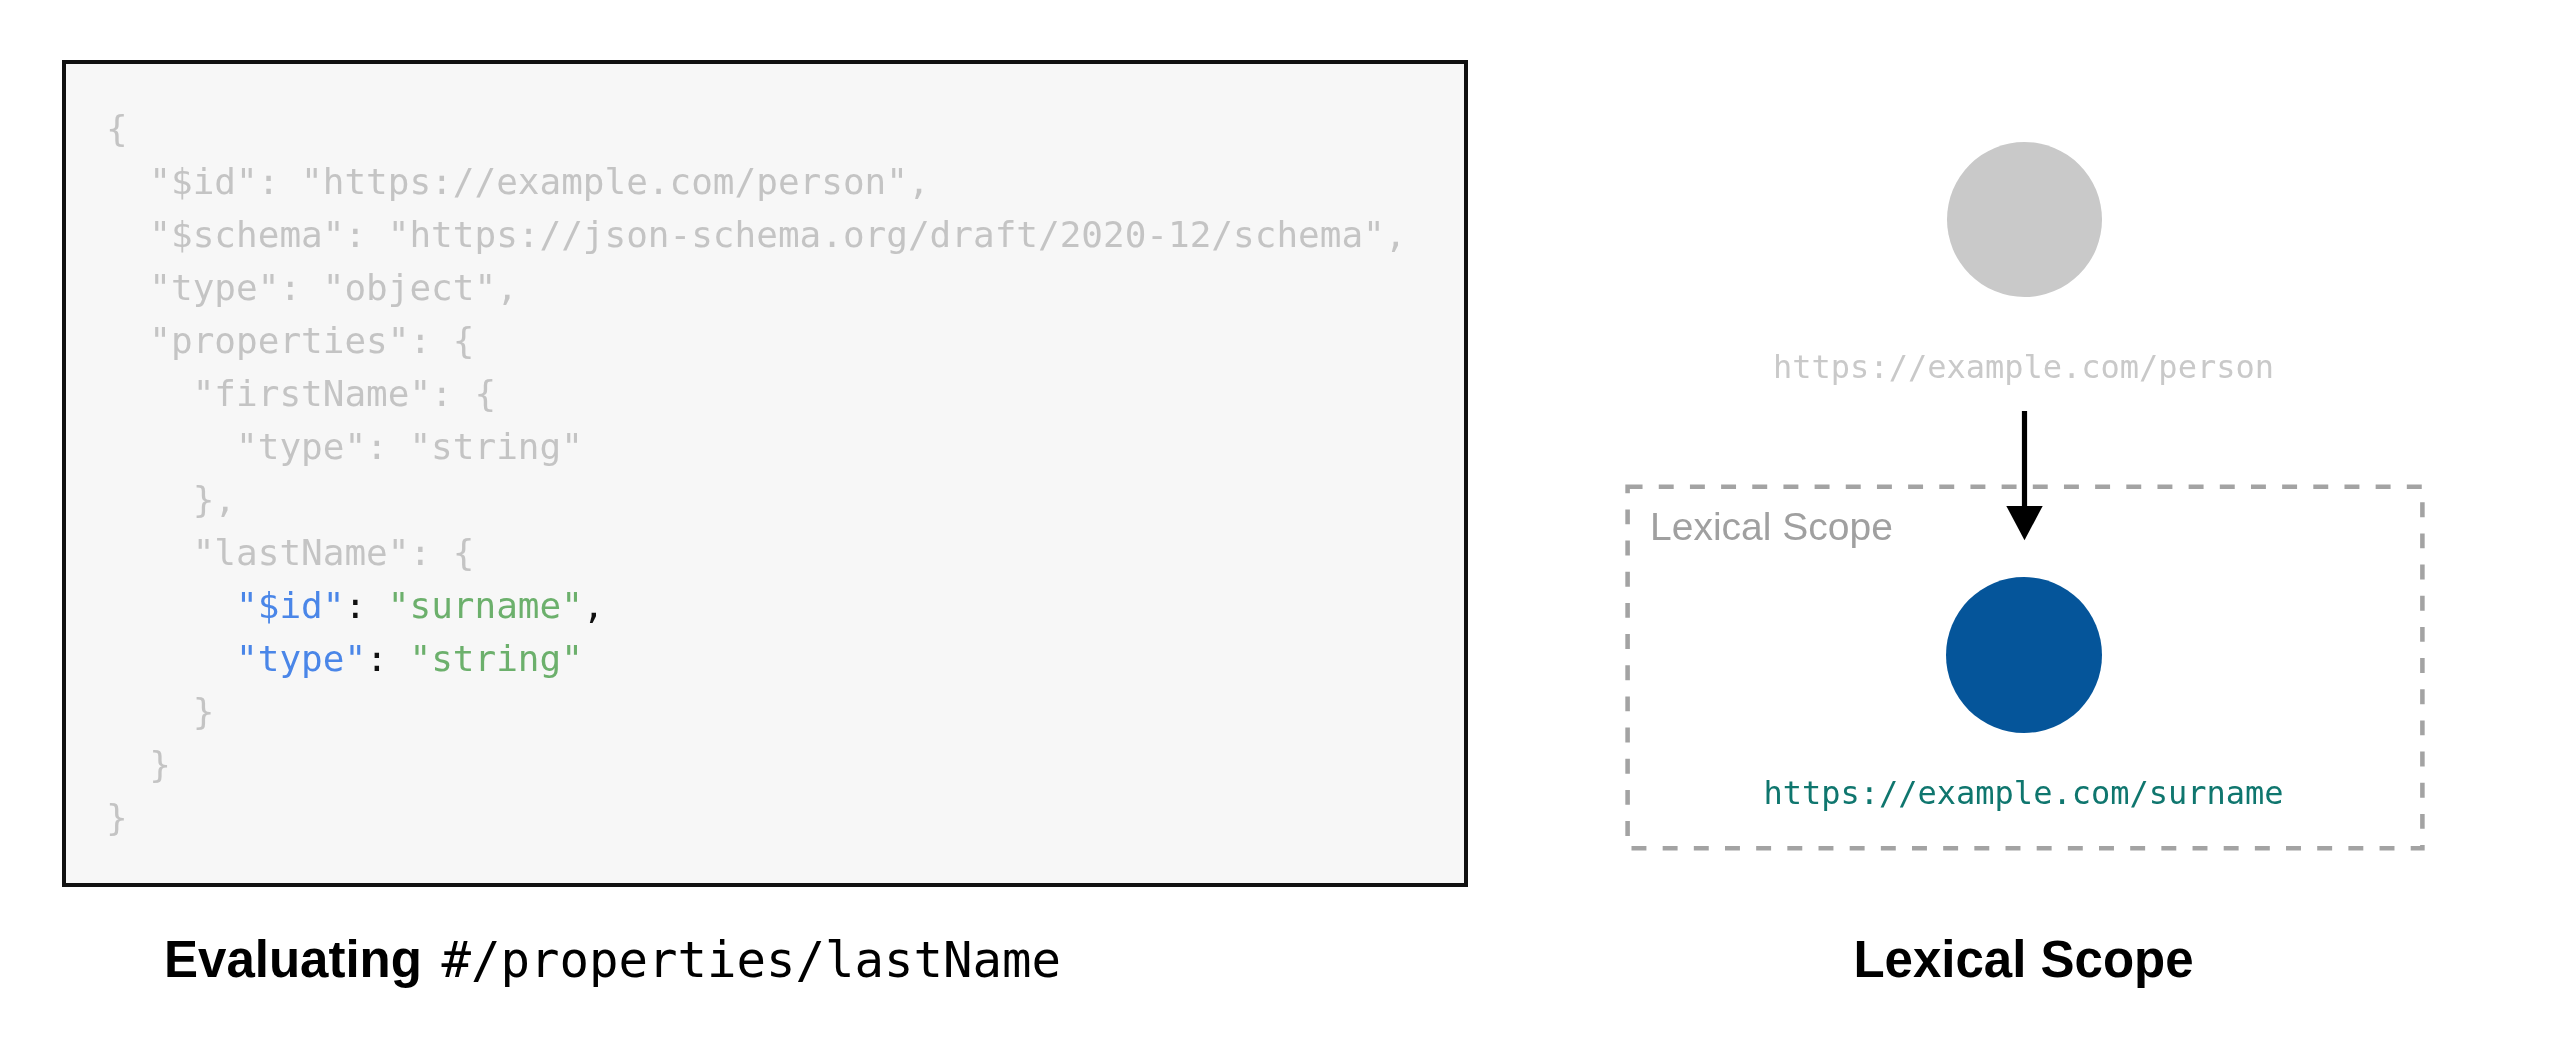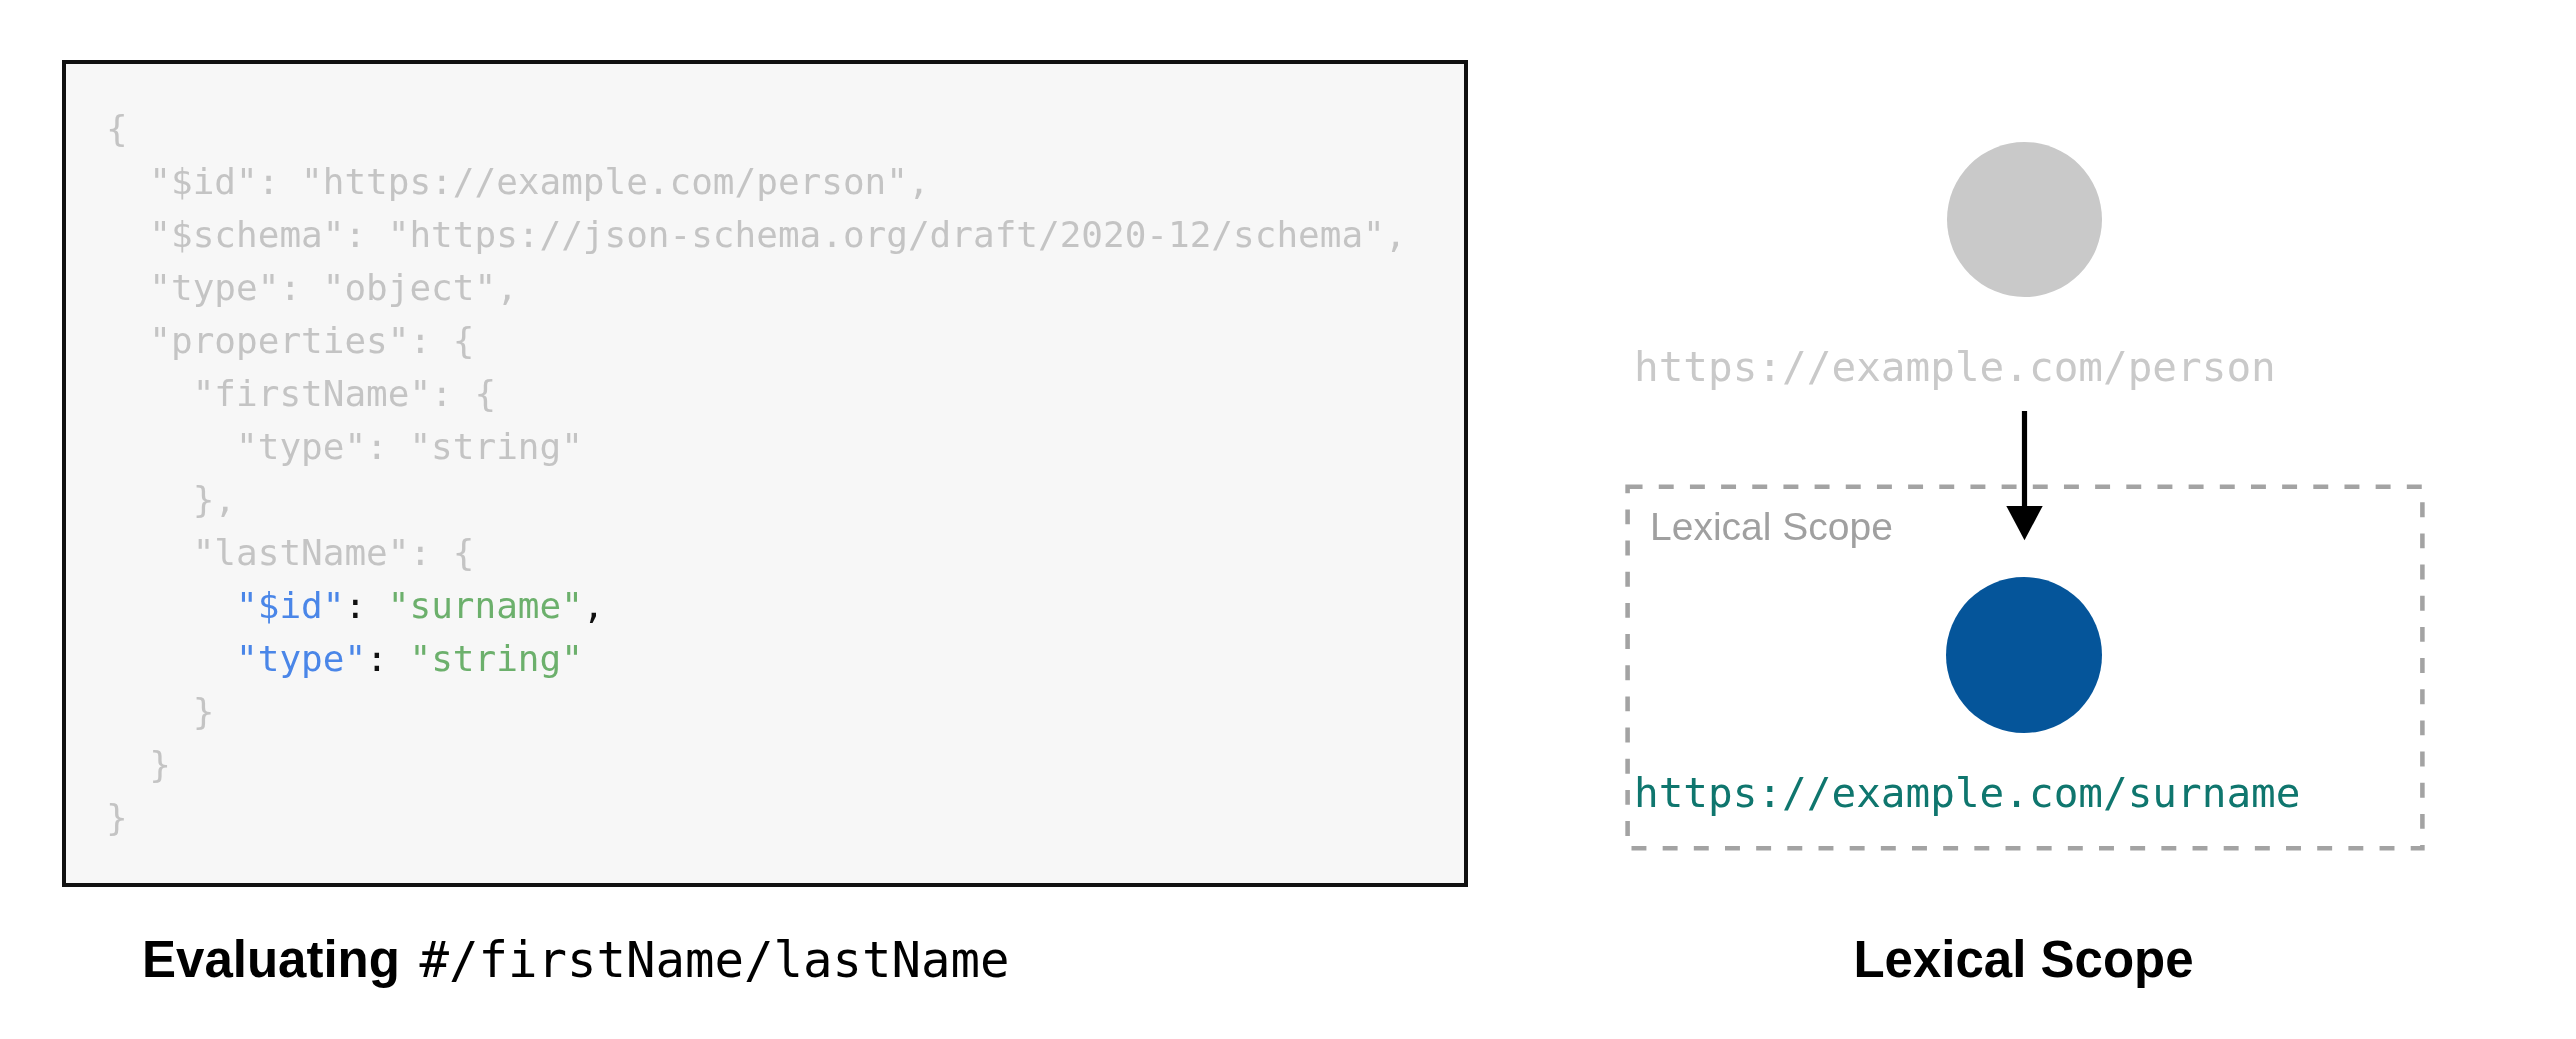--- a/index.html
+++ b/index.html
@@ -44,20 +44,21 @@
     position: absolute;
     left: 142px;
     top: 930px;
     color: #000000;
     white-space: nowrap;
   }
   .caption-left .cap-bold {
     font-size: 51px;
     font-weight: bold;
     font-family: "Liberation Sans", sans-serif;
+    margin-left: 22px;
   }
   .caption-left .cap-mono {
     font-size: 49px;
     font-family: "DejaVu Sans Mono", monospace;
     margin-left: 19.5px;
   }
 
   
   .gray-circle {
     position: absolute;
@@ -65,22 +66,23 @@
     top: 142px;
     width: 155px;
     height: 155px;
     border-radius: 50%;
     background: #c9c9c9;
   }
   .uri {
     position: absolute;
     left: 1634px;
     width: 779px;
+    text-align: center;
     font-family: "DejaVu Sans Mono", monospace;
-    font-size: 41px;
+    font-size: 32px;
     line-height: 47px;
     white-space: nowrap;
   }
   .parent-uri {
     top: 344px;
     color: #c9c9c9;
   }
   .child-uri {
     top: 770px;
     color: #0f766e;
@@ -131,21 +133,21 @@
 </head>
 <body>
 
 <div>
 
   <div class="code-box">
     <pre><div class="code-line"><span class="tok-m">{</span></div><div class="code-line"><span class="tok-m">  "$id": "https://example.com/person",</span></div><div class="code-line"><span class="tok-m">  "$schema": "https://json-schema.org/draft/2020-12/schema",</span></div><div class="code-line"><span class="tok-m">  "type": "object",</span></div><div class="code-line"><span class="tok-m">  "properties": {</span></div><div class="code-line"><span class="tok-m">    "firstName": {</span></div><div class="code-line"><span class="tok-m">      "type": "string"</span></div><div class="code-line"><span class="tok-m">    },</span></div><div class="code-line"><span class="tok-m">    "lastName": {</span></div><div class="code-line"><span class="tok-m">      </span><span class="tok-k">"$id"</span><span class="tok-p">: </span><span class="tok-s">"surname"</span><span class="tok-p">,</span></div><div class="code-line"><span class="tok-m">      </span><span class="tok-k">"type"</span><span class="tok-p">: </span><span class="tok-s">"string"</span></div><div class="code-line"><span class="tok-m">    }</span></div><div class="code-line"><span class="tok-m">  }</span></div><div class="code-line"><span class="tok-m">}</span></div></pre>
   </div>
 
   <div class="caption-left">
-    <span class="cap-bold">Evaluating</span><span class="cap-mono">#/firstName/lastName</span>
+    <span class="cap-bold">Evaluating</span><span class="cap-mono">#/properties/lastName</span>
   </div>
 
   <div class="gray-circle"></div>
 
   <div class="uri parent-uri">https://example.com/person</div>
 
   <svg class="arrow-svg" viewBox="0 0 72 200" aria-hidden="true">
     <line x1="36" y1="0" x2="36" y2="150" stroke="#000000" stroke-width="8"></line>
     <polygon points="8,146 64,146 36,199" fill="#000000"></polygon>
   </svg>

